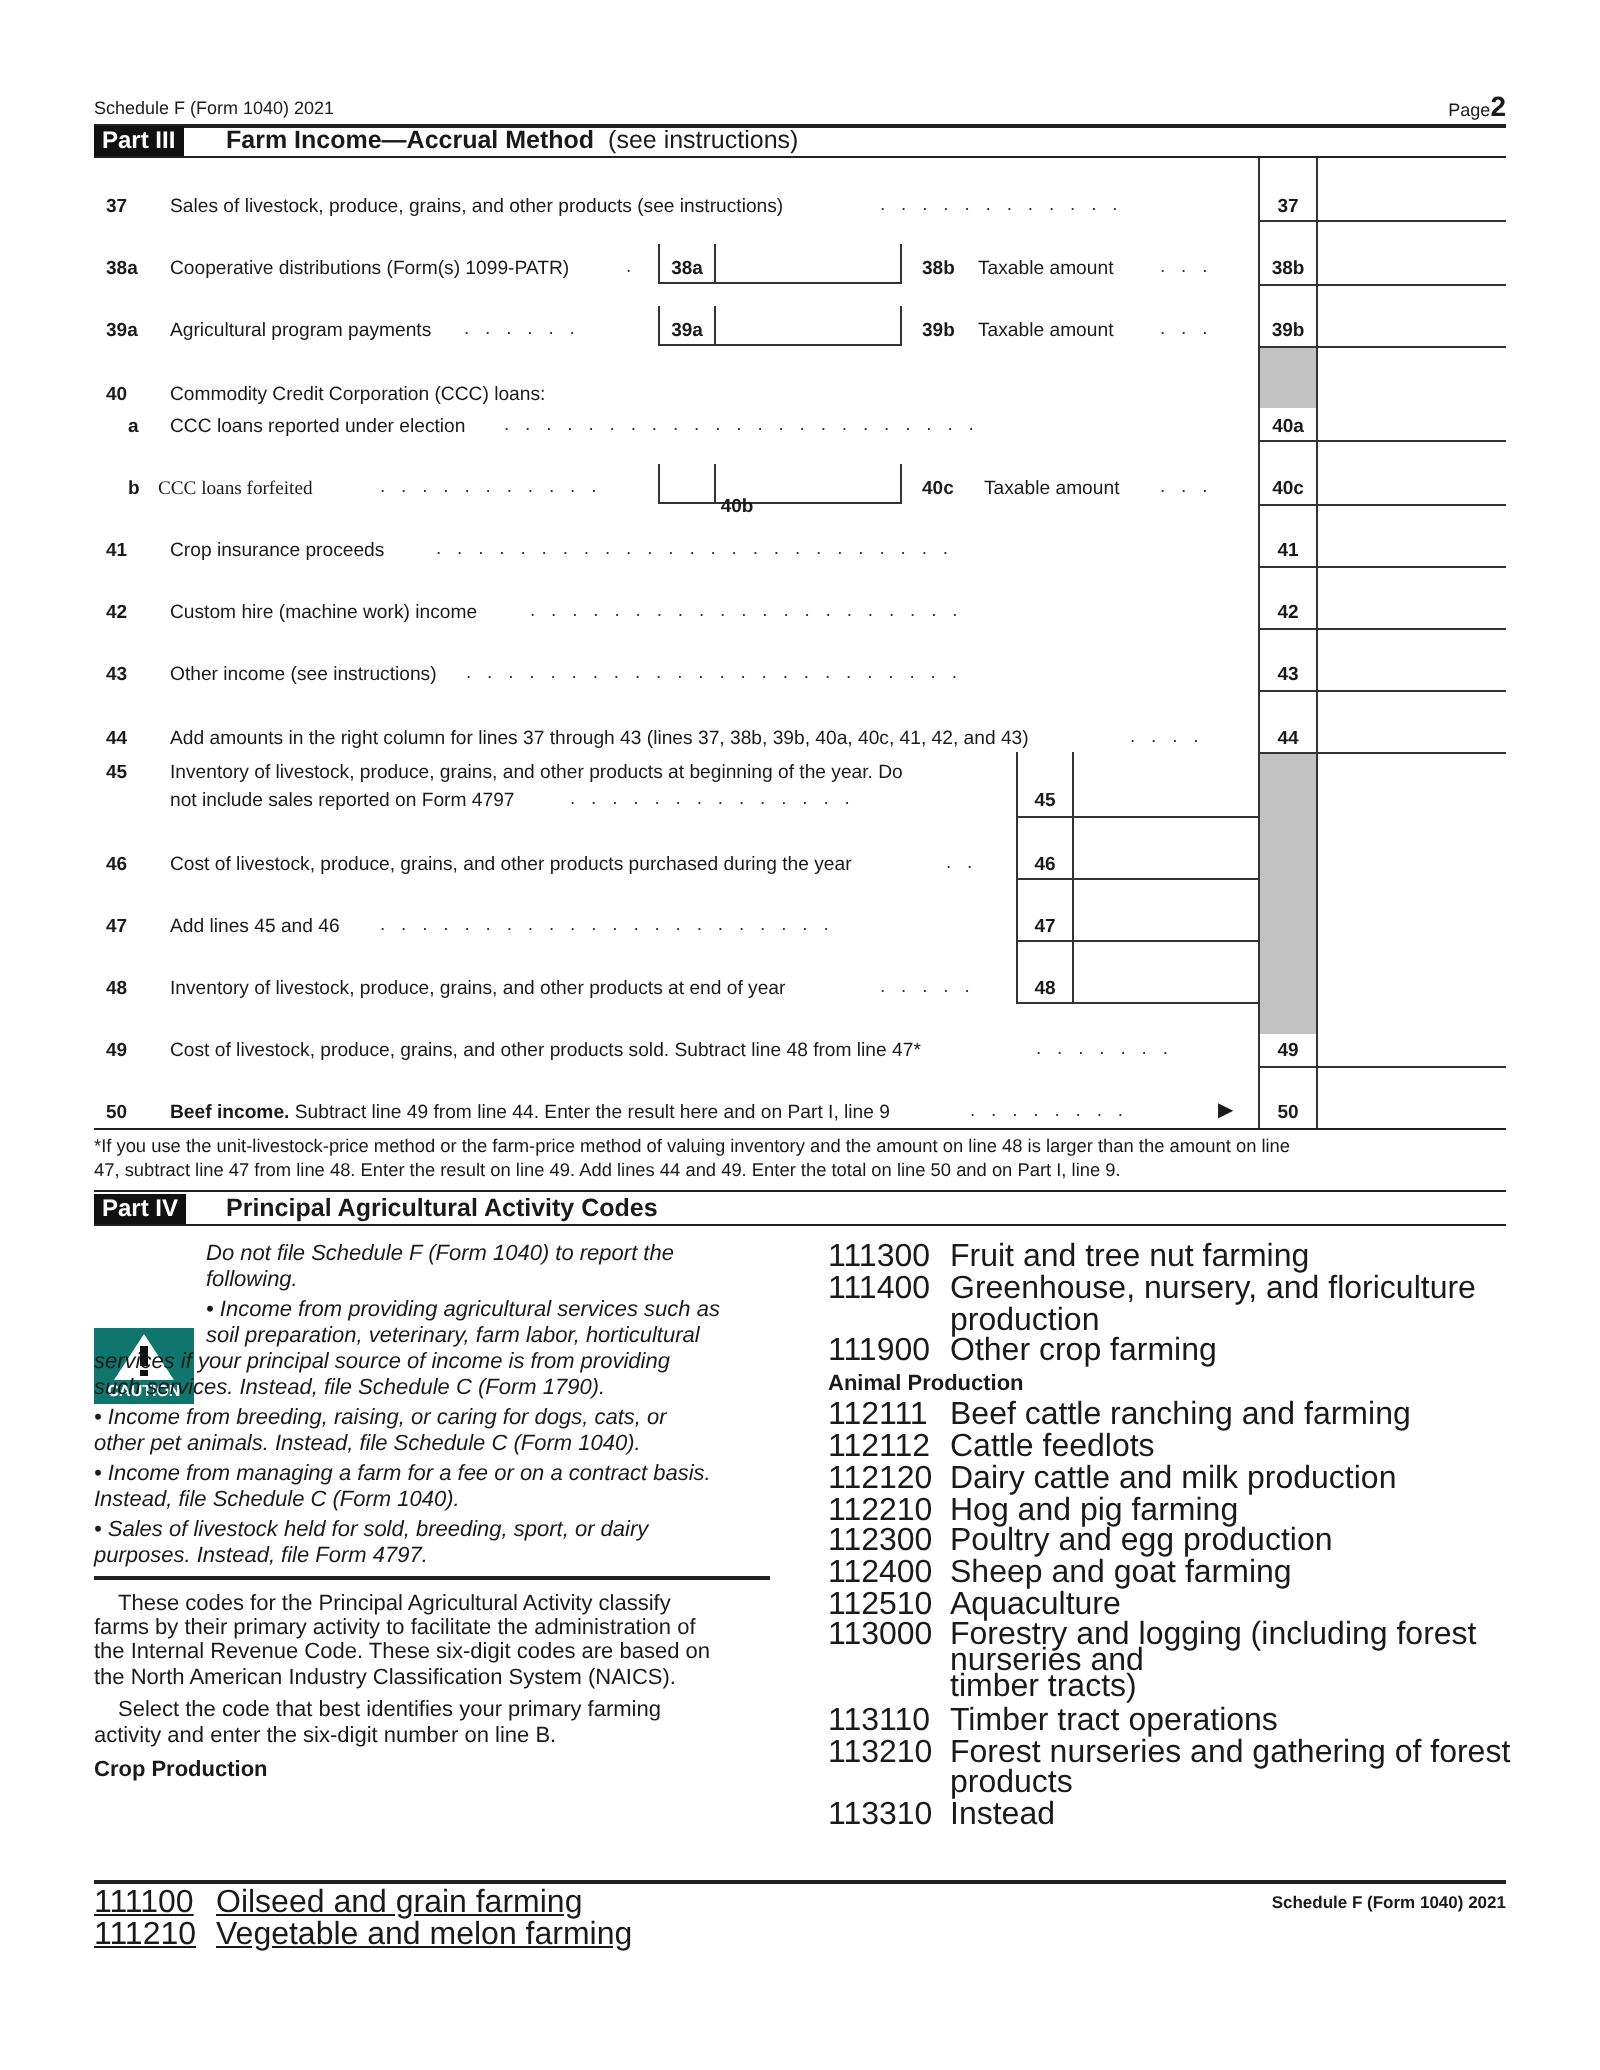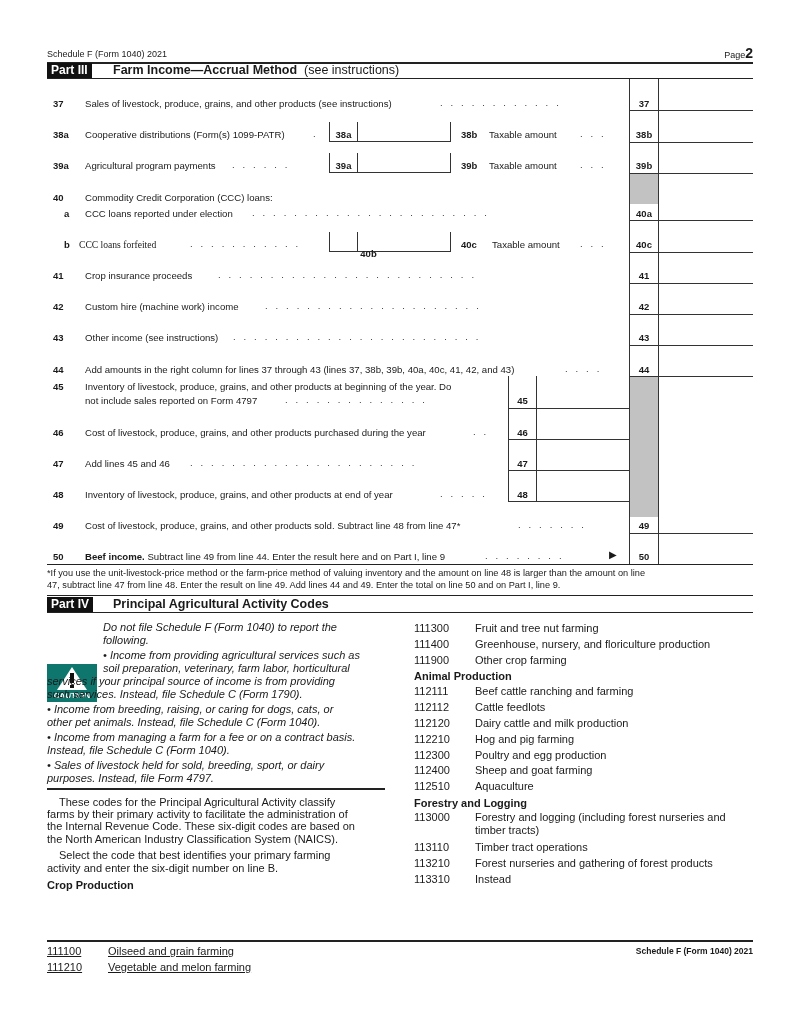--- a/index.html
+++ b/index.html
@@ -16,21 +16,21 @@
   .ln { font-size: 9.5px; font-weight: bold; }
   .tx { font-size: 9.6px; white-space: nowrap; }
   .dots { font-size: 9.5px; letter-spacing: 0; white-space: nowrap; color: #333; }
   .box-label { font-size: 9.5px; font-weight: bold; text-align: center; }
   .vline { position: absolute; width: 1px; background: #333; }
   .hline { position: absolute; height: 1px; background: #333; }
   .shade { position: absolute; background: #c2c2c2; }
   .footnote { font-size: 9.2px; line-height: 12px; }
   .it { font-style: italic; font-size: 11px; line-height: 13px; }
   .body-txt { font-size: 11px; line-height: 12.5px; }
-  .code-row { font-size: 11px; line-height: 15.8px; display: flex; }
+  .code-row { font-size: 16px; line-height: 15.8px; display: flex; }
   .code-row .c { width: 61px; flex-shrink: 0; }
   .sec-h { font-weight: bold; font-size: 11px; line-height: 16px; }
   .caution-box { width: 50px; height: 38px; background: #0f766e; margin-top: 43px; }
   .input-cell { position: absolute; }
 </style>
 </head>
 <body>
 
 <div class="abs hdr-left">Schedule F (Form 1040) 2021</div>
 <div class="abs hdr-right"><span>Page</span><b>2</b></div>
@@ -270,21 +270,20 @@
       <span>Poultry and egg production</span>
     </div>
   <div class="code-row">
       <span class="c">112400</span>
       <span>Sheep and goat farming</span>
     </div>
   <div class="code-row">
       <span class="c">112510</span>
       <span>Aquaculture</span>
     </div>
-  <div class="sec-h">Forestry and Logging</div>
   <div class="code-row" style="line-height:13px; margin-bottom:3px;">
       <span class="c">113000</span>
       <span><span>Forestry and logging (including forest nurseries and</span><br><span>timber tracts)</span></span>
     </div>
   <div class="code-row">
       <span class="c">113110</span>
       <span>Timber tract operations</span>
     </div>
   <div class="code-row">
       <span class="c">113210</span>

